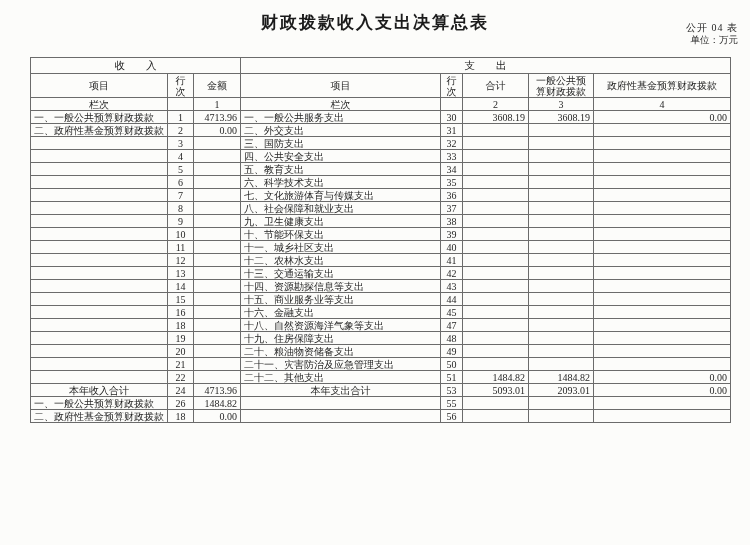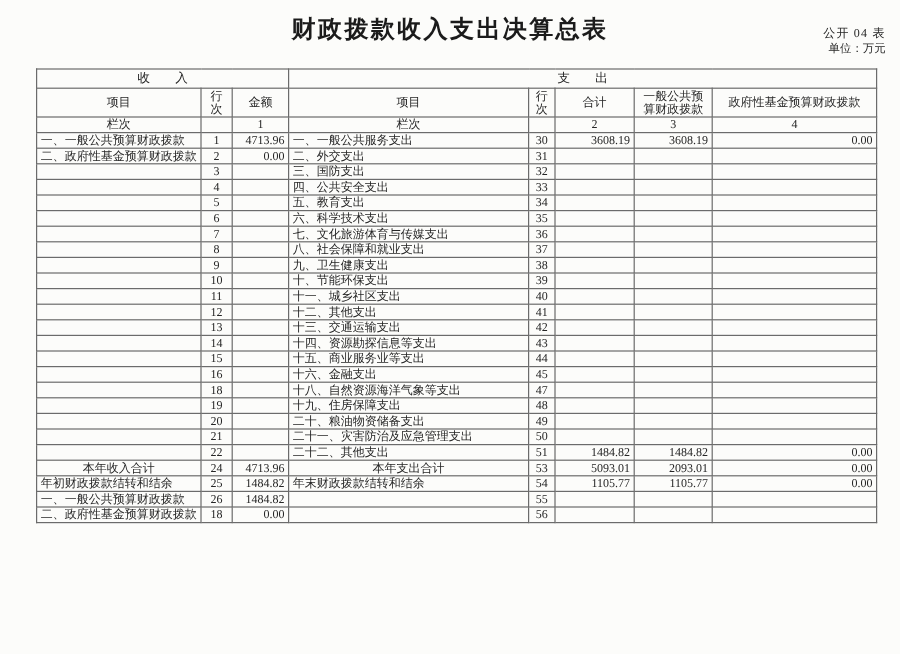--- a/index.html
+++ b/index.html
@@ -3,21 +3,21 @@
 <meta charset="utf-8">
 <style>
   html,body{margin:0;padding:0;}
   .page{
     width:750px;height:545px;background:#fcfcfa;position:relative;
     font-family:"Liberation Serif","DejaVu Serif",serif;color:#262626;
     box-sizing:border-box;overflow:hidden;
   }
   .title{
     position:absolute;top:11px;left:0;right:0;text-align:center;
-    font-size:20px;font-weight:bold;letter-spacing:2px;color:#1b1b1b;
+    font-size:17px;font-weight:bold;letter-spacing:2px;color:#1b1b1b;
   }
   .doc-no{position:absolute;top:21px;right:12px;font-size:10px;letter-spacing:1px;}
   .dept{position:absolute;top:34px;left:30px;font-size:9.5px;}
   .unit{position:absolute;top:34px;right:12px;font-size:9.5px;}
   table.fin{
     position:absolute;top:57px;left:30px;width:700px;
     border-collapse:collapse;table-layout:fixed;
     border:1.5px solid #4c4c4c;
   }
   table.fin th,table.fin td{
@@ -189,21 +189,21 @@
           <td class="item">十一、城乡社区支出</td>
           <td class="ctr">40</td>
           <td class="num"></td>
           <td class="num"></td>
           <td class="num"></td>
         </tr>
         <tr>
           <td class="item"></td>
           <td class="ctr">12</td>
           <td class="num"></td>
-          <td class="item">十二、其他支出</td>
+          <td class="item">十二、农林水支出</td>
           <td class="ctr">41</td>
           <td class="num"></td>
           <td class="num"></td>
           <td class="num"></td>
         </tr>
         <tr>
           <td class="item"></td>
           <td class="ctr">13</td>
           <td class="num"></td>
           <td class="item">十三、交通运输支出</td>
@@ -296,30 +296,20 @@
           <td class="bold">本年收入合计</td>
           <td class="ctr">24</td>
           <td class="num">4713.96</td>
           <td class="bold">本年支出合计</td>
           <td class="ctr">53</td>
           <td class="num">5093.01</td>
           <td class="num">2093.01</td>
           <td class="num">0.00</td>
         </tr>
         <tr>
-          <td class="item">年初财政拨款结转和结余</td>
-          <td class="ctr">25</td>
-          <td class="num">1484.82</td>
-          <td class="item">年末财政拨款结转和结余</td>
-          <td class="ctr">54</td>
-          <td class="num">1105.77</td>
-          <td class="num">1105.77</td>
-          <td class="num">0.00</td>
-        </tr>
-        <tr>
           <td class="item">一、一般公共预算财政拨款</td>
           <td class="ctr">26</td>
           <td class="num">1484.82</td>
           <td class="item"></td>
           <td class="ctr">55</td>
           <td class="num"></td>
           <td class="num"></td>
           <td class="num"></td>
         </tr>
         <tr>

